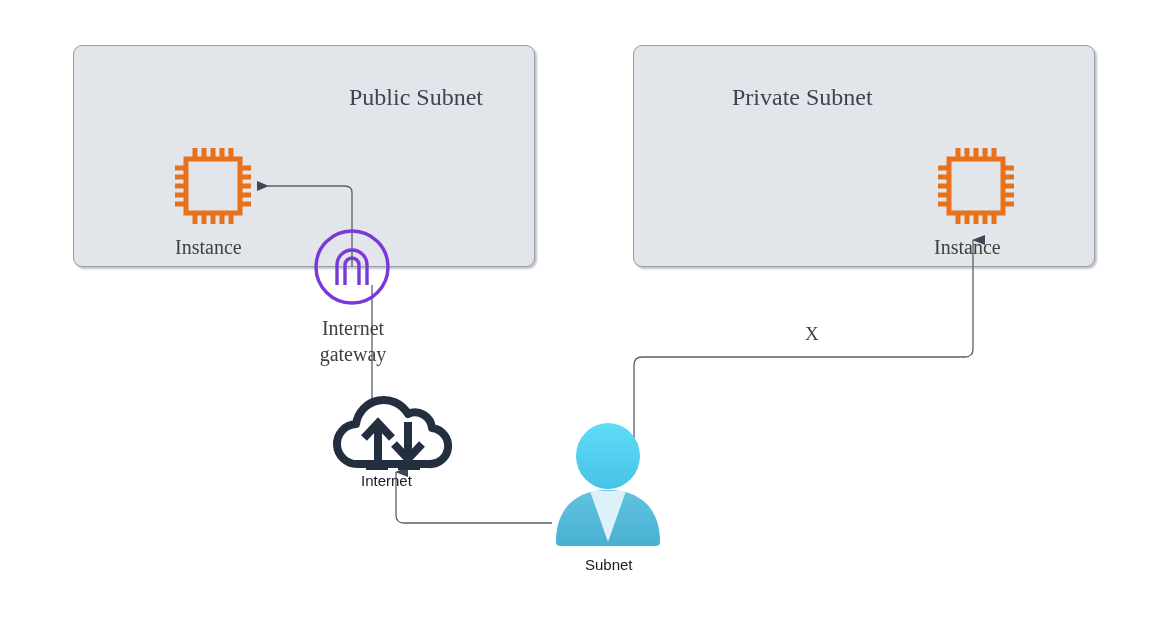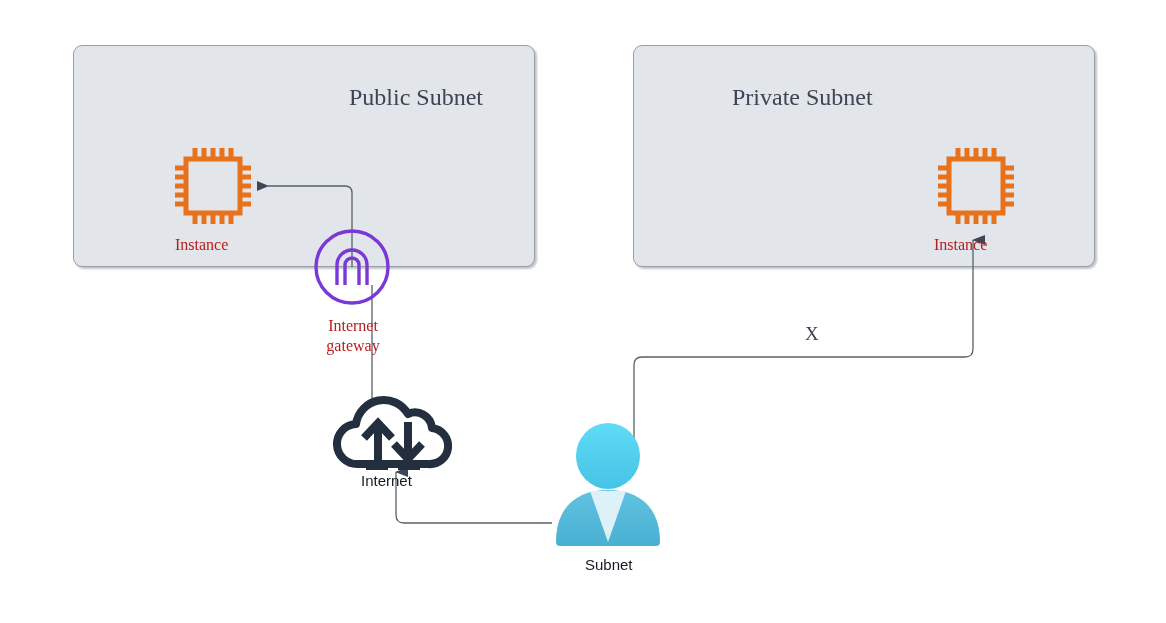--- a/index.html
+++ b/index.html
@@ -36,22 +36,22 @@
   #public-subnet-title  { left: 349px; top: 84px; }
   #private-subnet-title { left: 687px; top: 84px; margin-left: 45px; }
 
   .node-label {
     position: absolute;
     white-space: nowrap;
     color: #2e3440;
   }
   .label-serif {
     font-family: "Liberation Serif", serif;
-    font-size: 16px;
-    color: #b91c1c;
+    font-size: 20px;
+    color: #404040;
   }
   .label-sans {
     font-family: "Liberation Sans", sans-serif;
     font-size: 15px;
     color: #161b22;
   }
   #public-instance-label   { left: 175px; top: 236px; }
   #private-instance-label  { left: 934px; top: 236px; }
   #igw-label {
     left: 313px; top: 316px;

